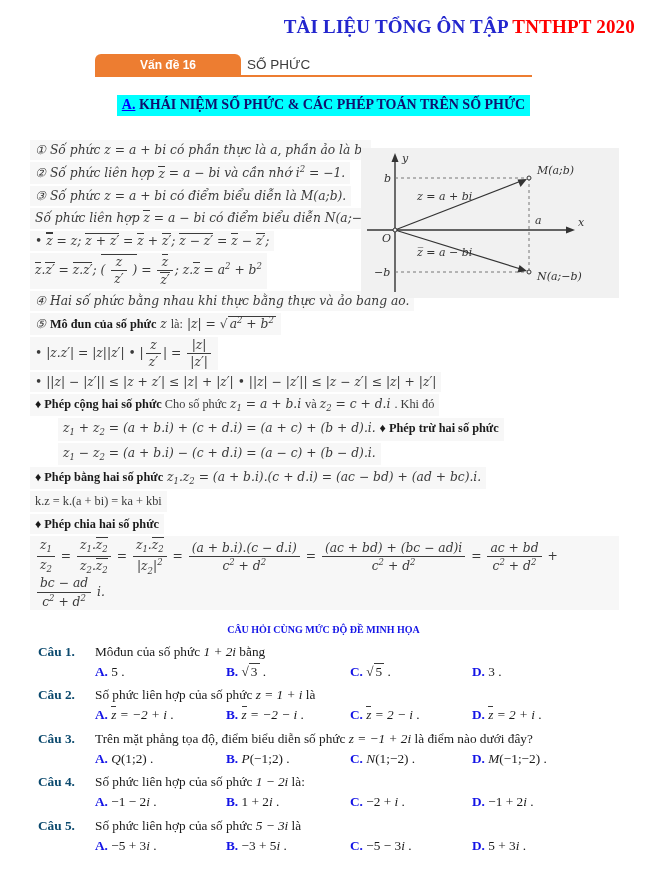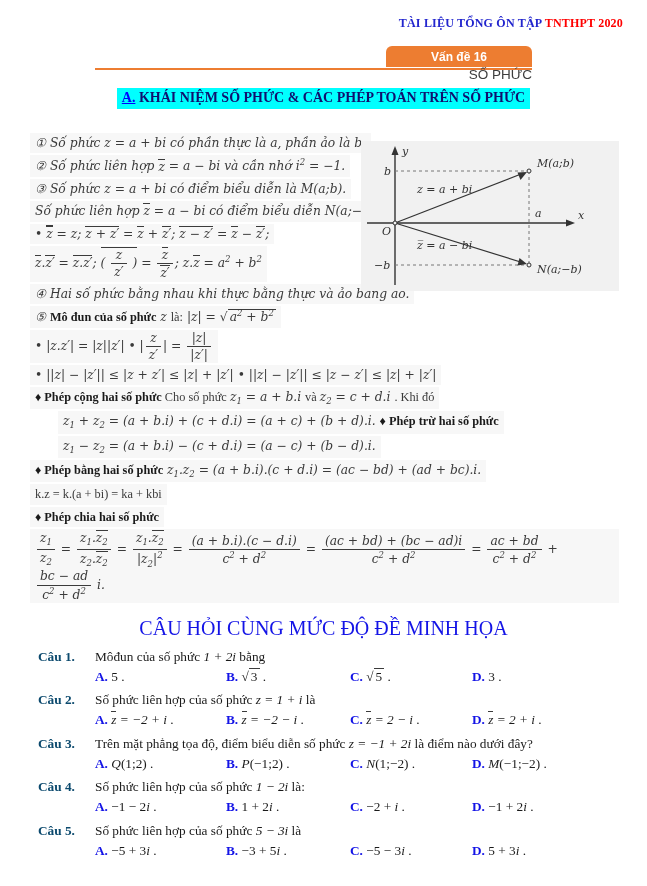--- a/index.html
+++ b/index.html
@@ -1,28 +1,28 @@
 <!DOCTYPE html>
 <html><head>
 <meta charset="utf-8">
 <style>
   * { margin:0; padding:0; box-sizing:border-box; }
   html,body { width:647px; height:886px; }
   body { background:#ffffff; font-family:"Liberation Serif", serif; color:#1a1a1a; overflow:hidden; }
   .page { position:relative; width:647px; height:886px; background:#fff; }
 
   
-  .doc-header { margin-top:16px; padding-right:24px; text-align:right;
-    font-weight:bold; font-size:12px; letter-spacing:.2px; }
+  .doc-header { margin-top:16px; padding-right:12px; text-align:right;
+    font-weight:bold; font-size:19px; letter-spacing:.2px; }
   .doc-header .blue { color:#2326CE; }
   .doc-header .red  { color:#FF0000; }
 
   
   .tab-row { margin:15px 0 0 95px; width:437px; border-bottom:2.5px solid #ED7D31;
-    display:flex; align-items:flex-end; height:24px;flex-direction:column; }
+    display:flex; align-items:flex-end; height:24px; }
   .tab { background:#ED7D31; color:#fff; width:146px; text-align:center;
     font:bold 12px "Liberation Sans", sans-serif; padding:4px 0 3px 0;
     border-radius:6px 6px 0 0; }
   .topic { font:13.5px "Liberation Sans", sans-serif; color:#3d3d3d; margin-left:6px; padding-bottom:3px; }
 
   
   .section-title { margin-top:18px; text-align:center; }
   .section-title .hl { display:inline-block; background:#00FFFF; padding:2px 5px 3px 5px;
     font-weight:bold; font-size:14px; }
   .section-title .a { color:#0000FF; text-decoration:underline; }
@@ -47,21 +47,21 @@
   sup,sub { font-size:8.5px; }
   .b { font-weight:bold; font-style:normal; font-family:"Liberation Serif", serif; color:#1a1a1a; }
   .r { font-style:normal; font-family:"Liberation Serif", serif; }
   .i { font-style:italic; }
 
   
   .diagram { position:absolute; top:8px; right:0; width:258px; height:150px; background:#f1f1f1; }
   .diagram text { font-family:"DejaVu Serif", serif; font-style:italic; font-size:11px; fill:#333; }
 
   
-  .q-heading { margin-top:14px; text-align:center; color:#1414E6; font-weight:normal; font-size:20px; }
+  .q-heading { margin-top:14px; text-align:center; color:#1414E6; font-weight:bold; font-size:10px; }
   .questions { margin:8px 8px 0 38px; font-size:13.3px; }
   .q { margin-bottom:5px; }
   .q-row { display:flex; line-height:1.35; }
   .q-label { width:57px; flex:0 0 57px; font-weight:bold; color:#0c4a6e; }
   .q-text { flex:1; }
   .opts { display:grid; grid-template-columns:131px 124px 122px 1fr; margin-left:57px;
     margin-top:2px; line-height:1.4; }
   .letter { font-weight:bold; color:#1414E6; font-style:normal; }
   .opt .val { color:#1a1a1a; }
 </style>

